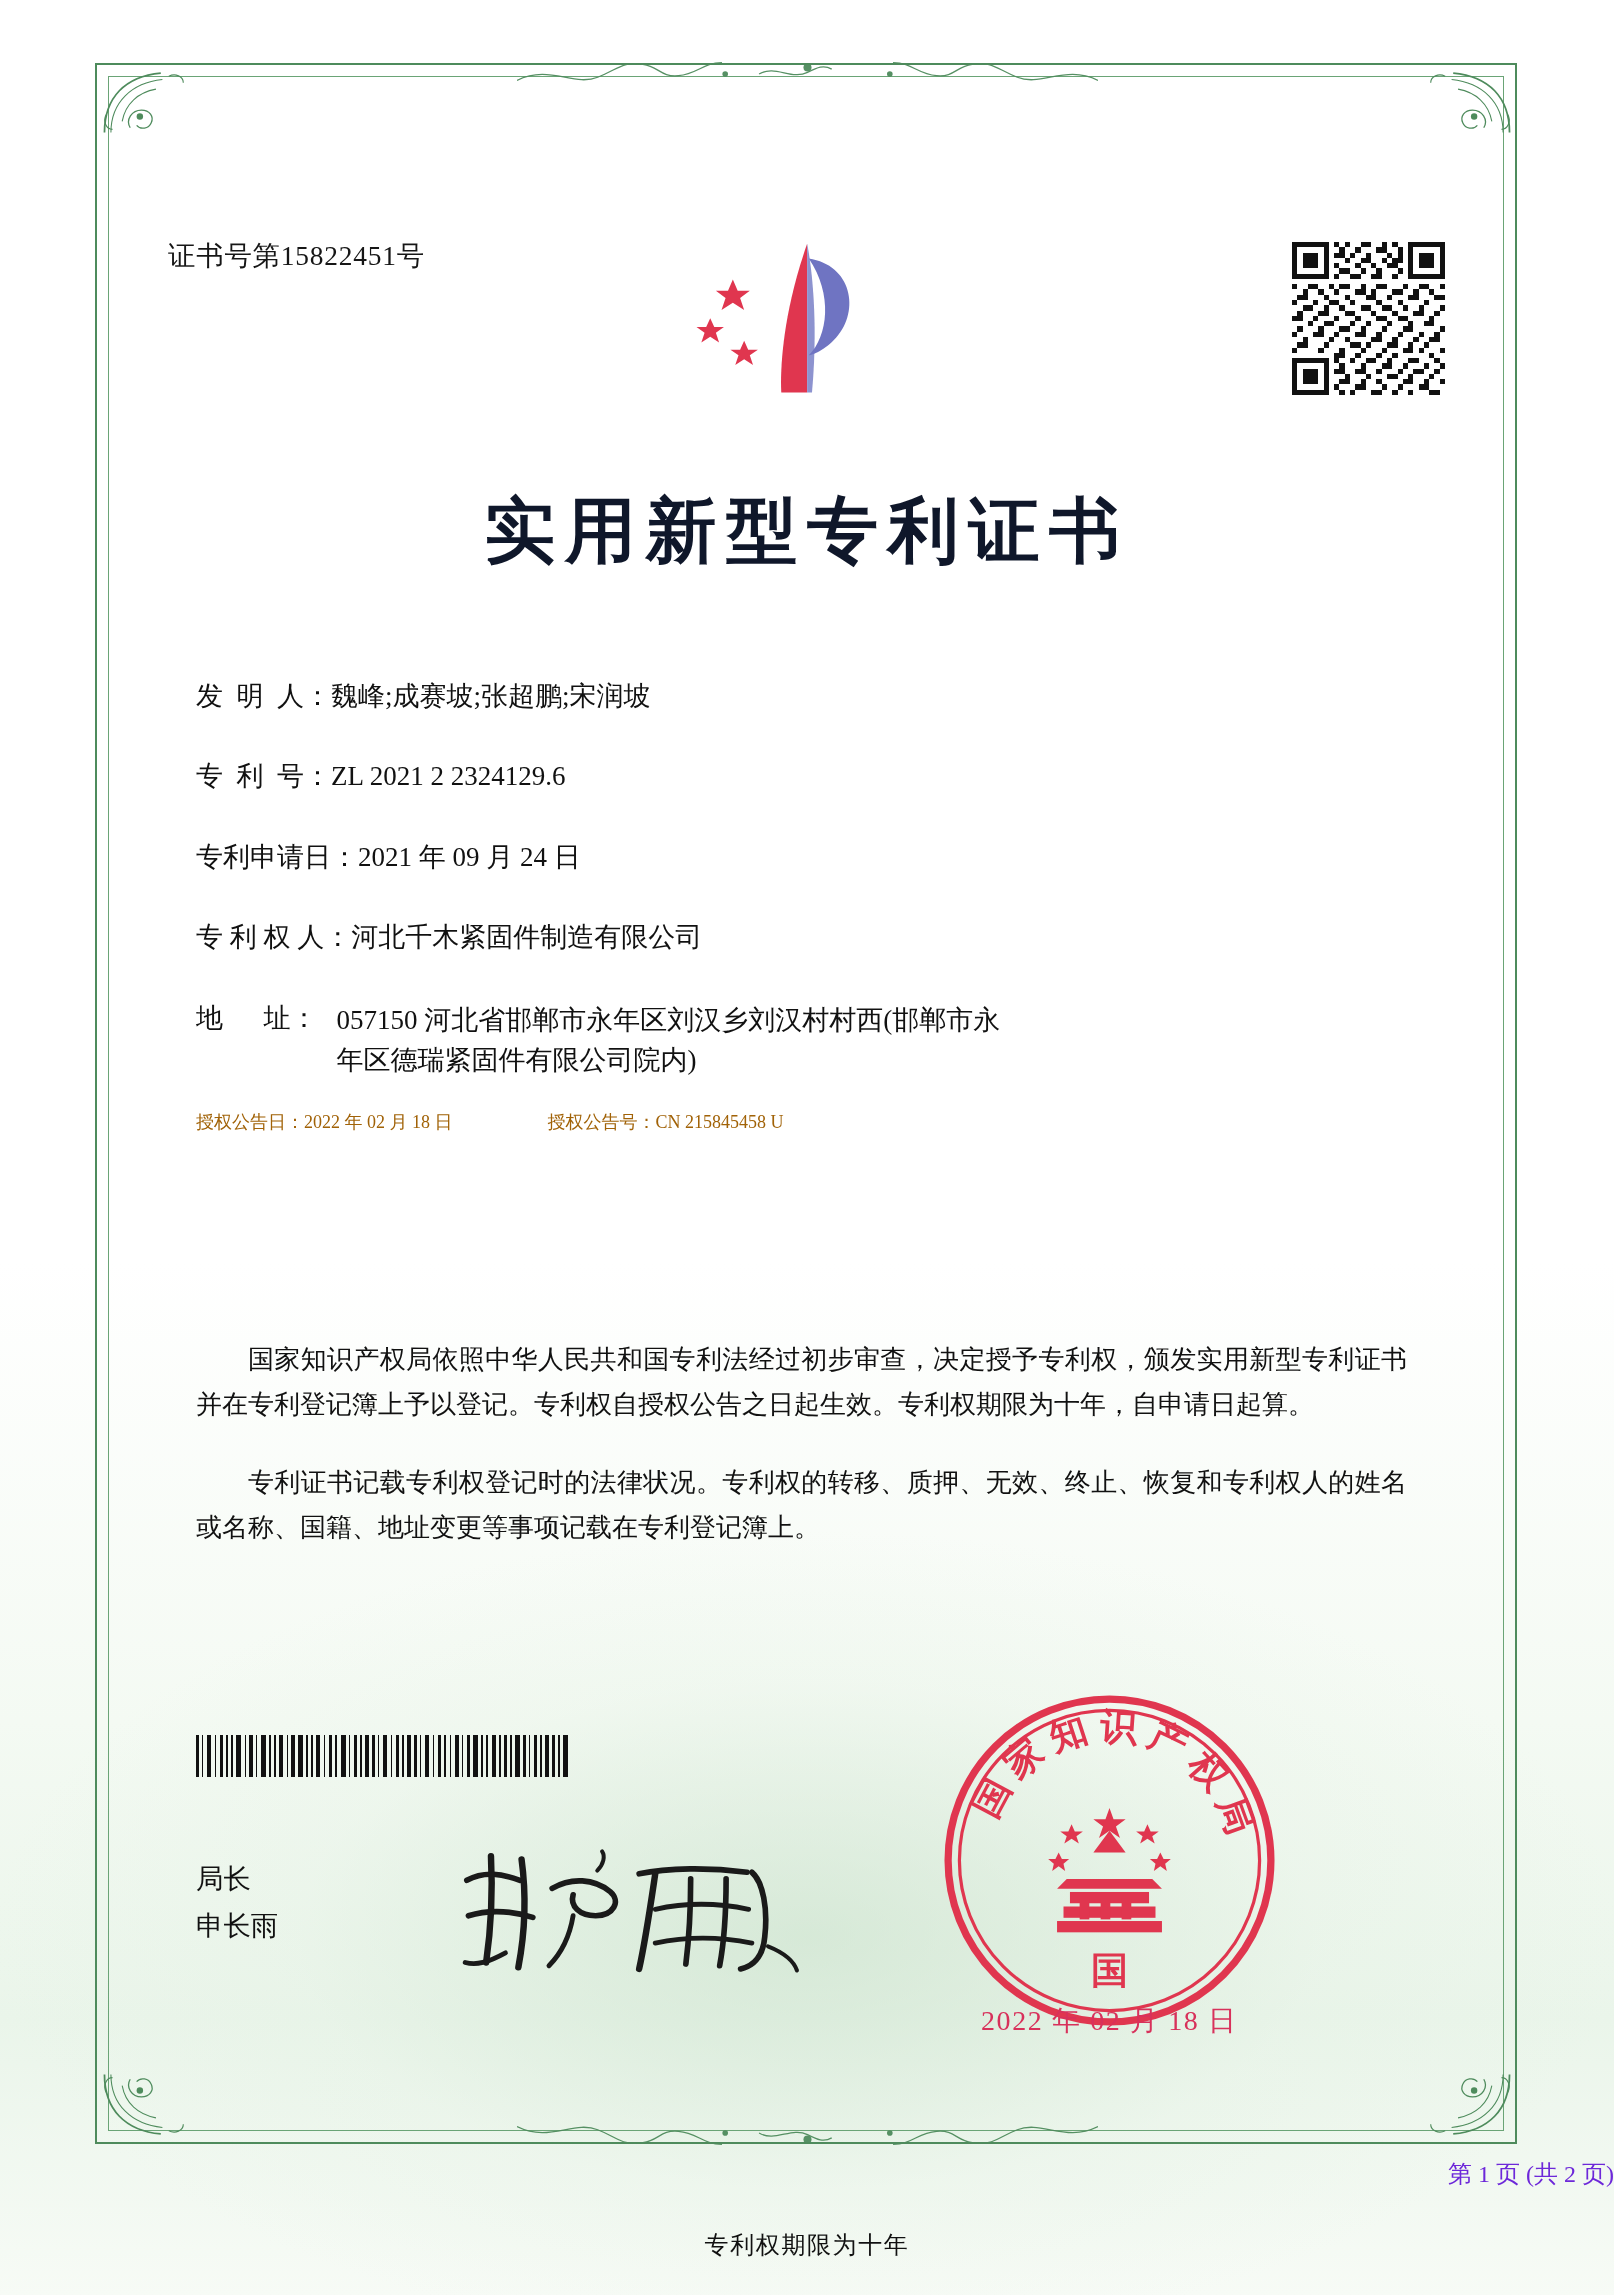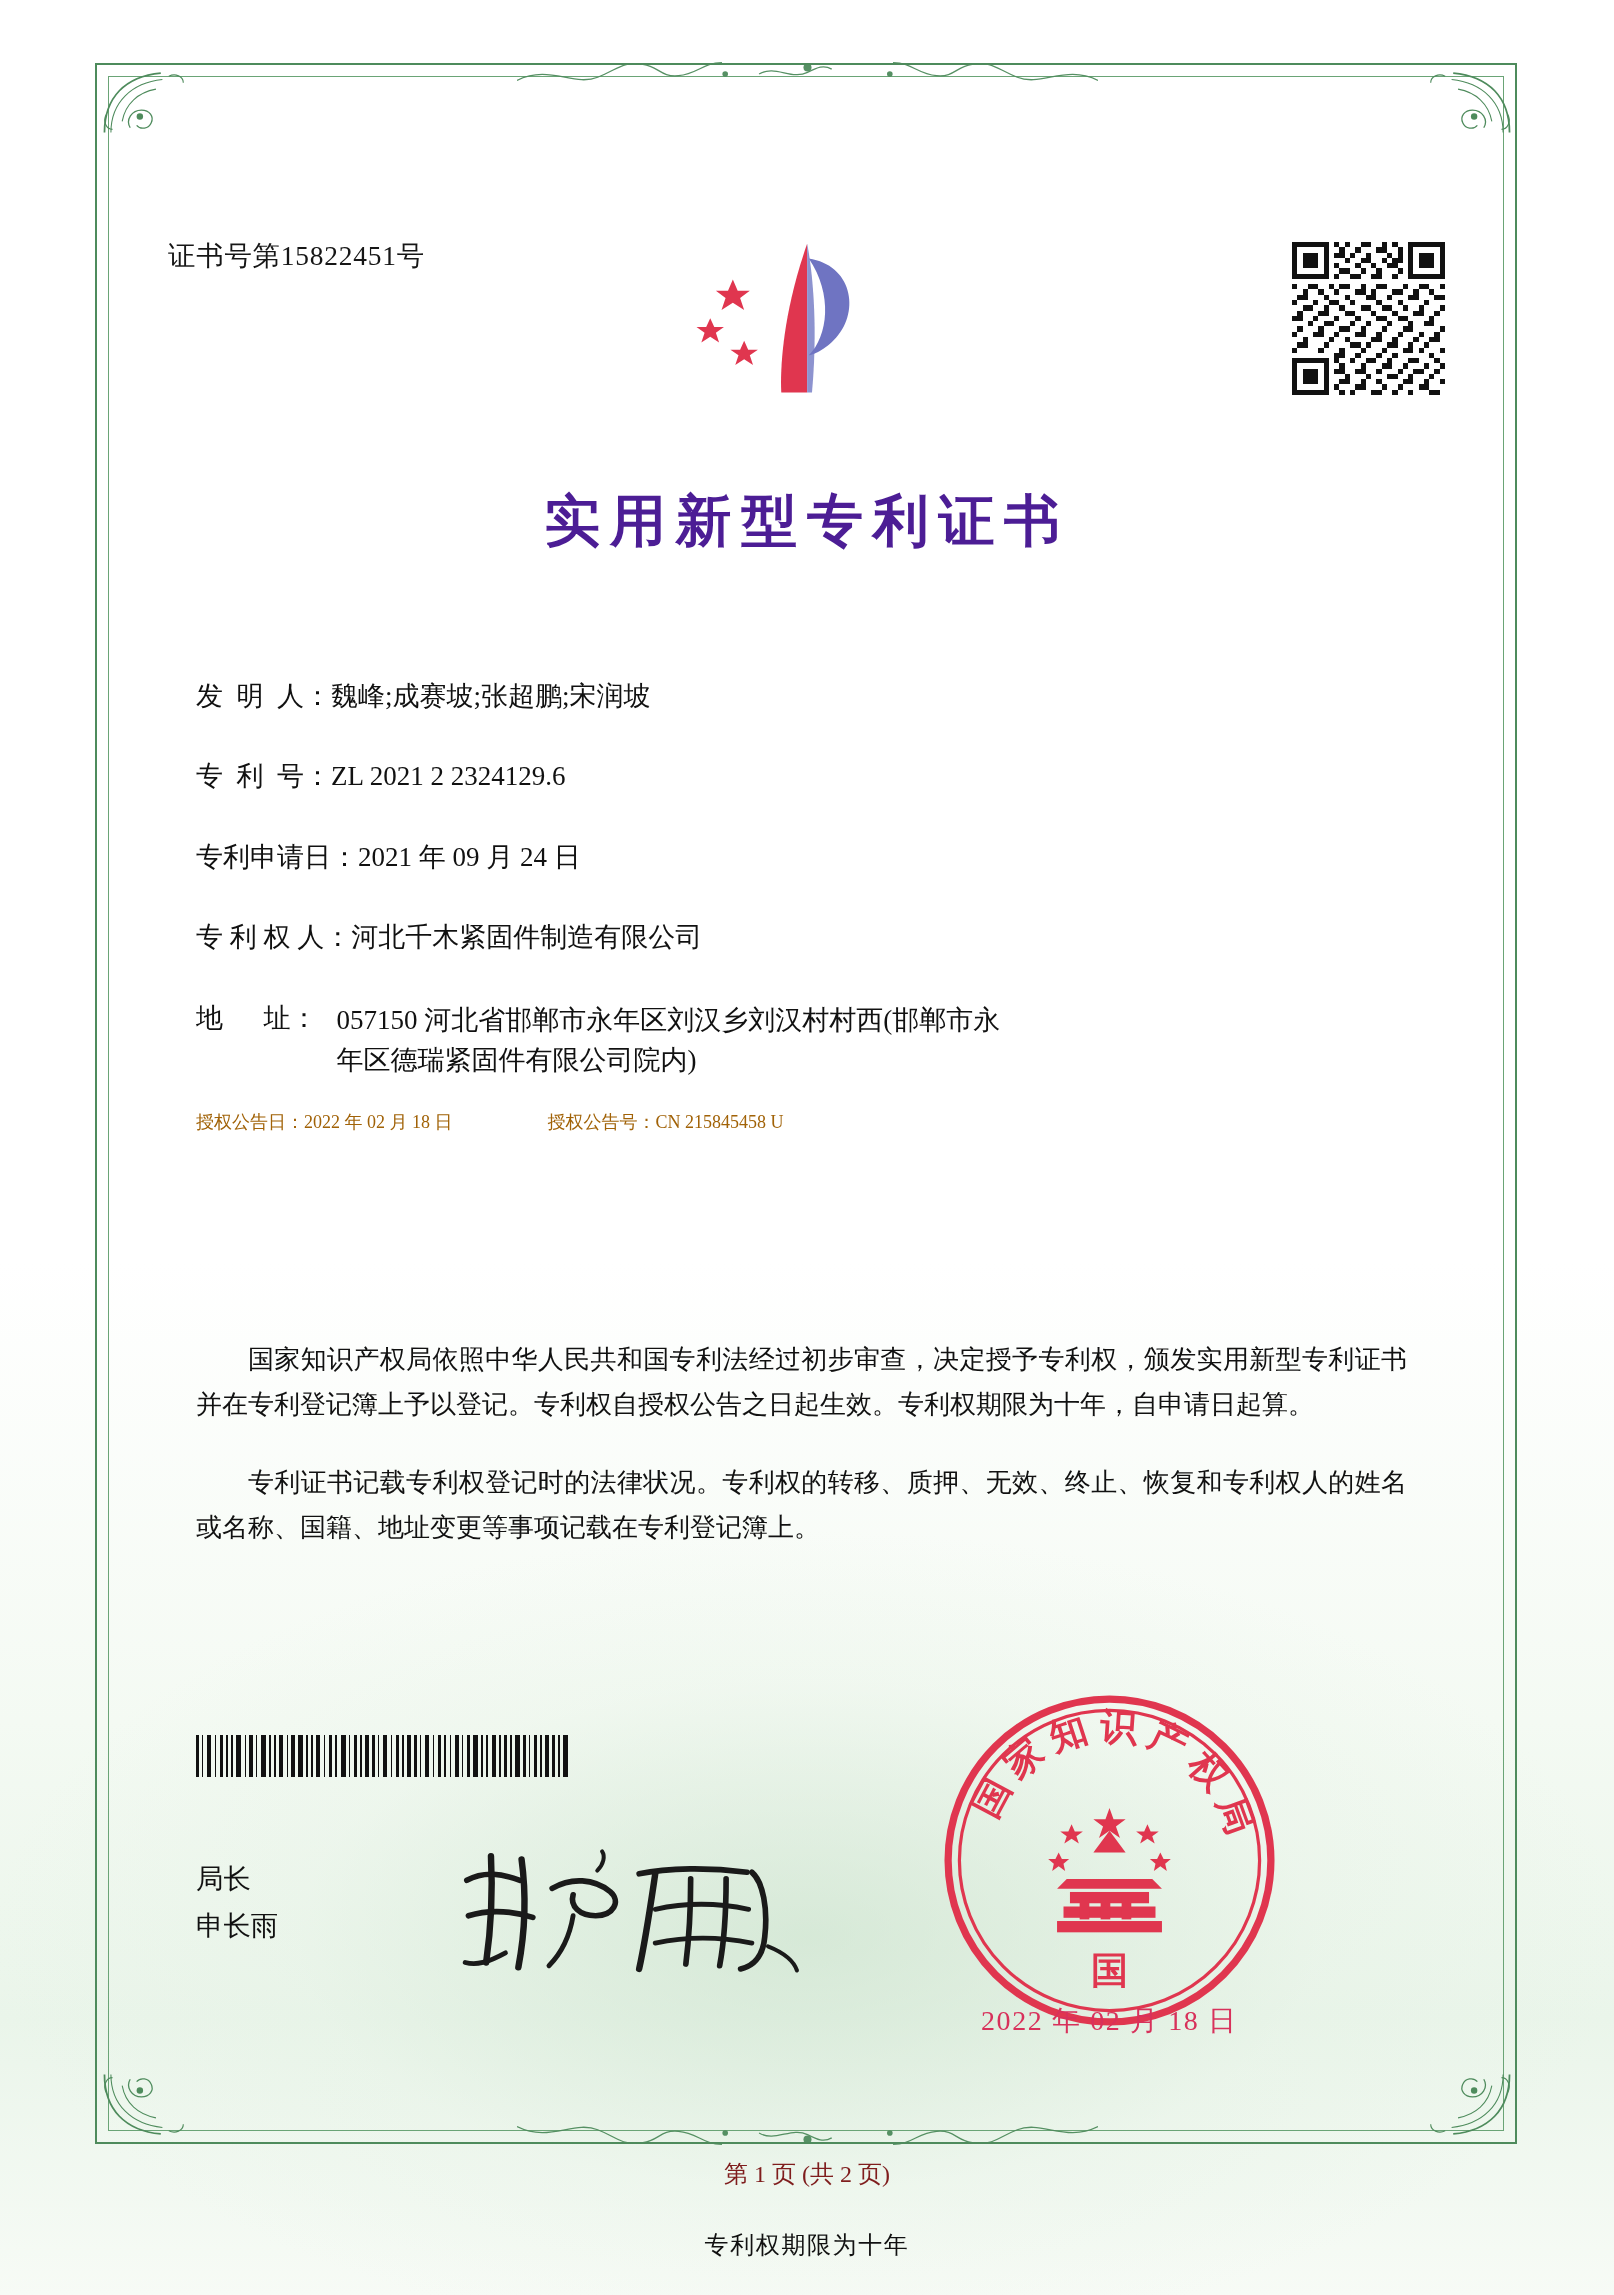--- a/index.html
+++ b/index.html
@@ -82,24 +82,24 @@
     position: absolute;
     right: 169px; top: 242px;
     width: 153px; height: 153px;
   }
   .qr svg { display:block; width:100%; height:100%; }
 
   .title {
     position: absolute;
     left: 0; right: 0; top: 484px;
     text-align: center;
-    font-size: 56px;
+    font-size: 71px;
     font-weight: bold;
     letter-spacing: 9.7px;
-    color: #4c1d95;
+    color: #0f172a;
     font-family: "DejaVu Serif", "Liberation Serif", serif;
   }
 
   .fields {
     position: absolute;
     left: 196px;
     top: 678px;
     width: 1211px;
   }
   .field-row {
@@ -177,23 +177,23 @@
     left: 981px; top: 2002px;
     font-size: 28px;
     color: #d8315b;
     letter-spacing: 1.6px;
     white-space: nowrap;
   }
 
   .page-num {
     position: absolute;
     left: 0; right: 0; top: 2158px;
-    text-align: center;
+    text-align: right;
     font-size: 24px;
-    color: #7f1d1d;
+    color: #6d28d9;
   }
   .footer-note {
     position: absolute;
     left: 0; right: 0; top: 2229px;
     text-align: center;
     font-size: 24px;
     color: #111;
     letter-spacing: 1.6px;
   }
 </style>

